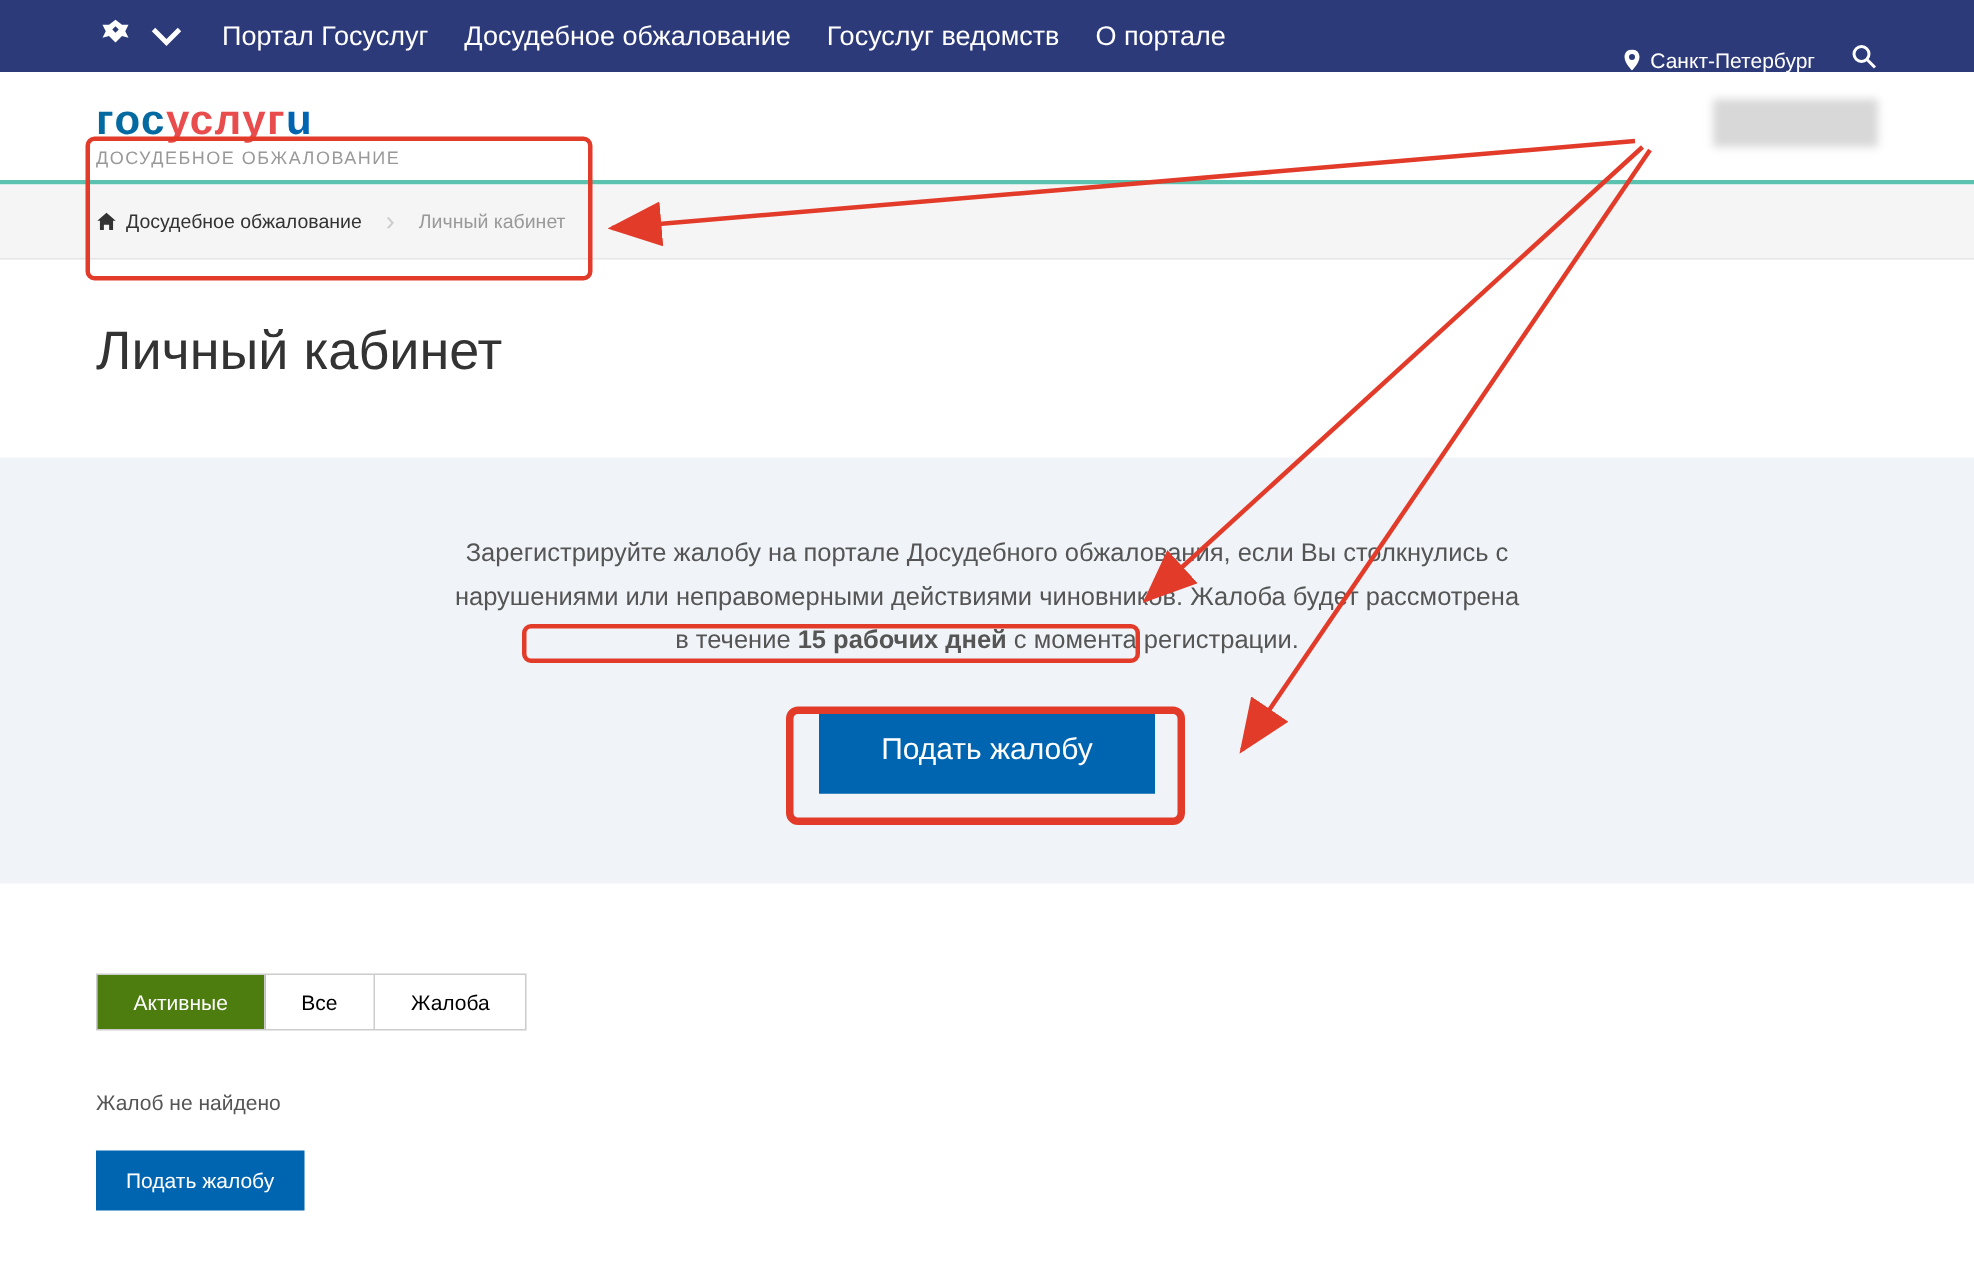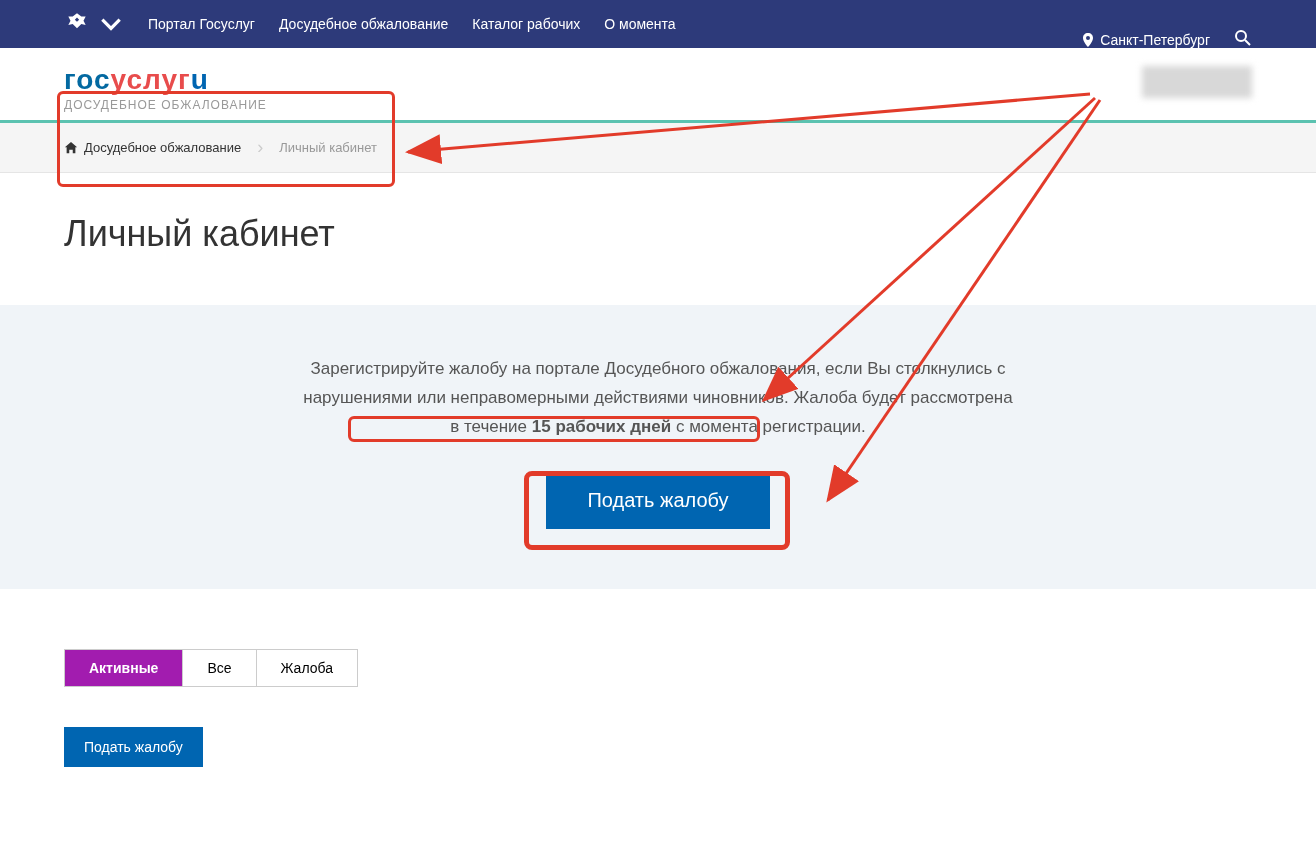--- a/index.html
+++ b/index.html
@@ -9,21 +9,21 @@
       background: #2d3a7a;
       height: 48px;
       display: flex;
       align-items: center;
       padding: 0 64px;
       color: #fff;
     }
     .top-nav-left { display: flex; align-items: center; gap: 24px; }
     .emblem { display: flex; align-items: center; gap: 8px; cursor: pointer; }
     .emblem svg { width: 26px; height: 26px; fill: #fff; }
-    .top-nav-item { color: #fff; font-size: 14px; cursor: pointer; text-decoration: none; }
+    .top-nav-item { color: #fff; font-size: 18px; cursor: pointer; text-decoration: none; }
     .top-nav-right { margin-left: auto; display: flex; align-items: center; gap: 24px; margin-top: 32px; }
     .location { display: flex; align-items: center; gap: 6px; font-size: 14px; }
     .search-icon { cursor: pointer; }
     
     .logo-section { padding: 16px 64px 8px; position: relative; }
     .logo-text { font-size: 28px; font-weight: bold; letter-spacing: 1px; }
     .logo-gos { color: #0369a1; }
     .logo-usl { color: #e84c4c; margin-top: 23px; }
     .logo-ugi { color: #0065b1; }
     .subtitle { font-size: 12px; color: #999; letter-spacing: 1px; margin-top: 2px; }
@@ -71,21 +71,21 @@
       font-size: 20px;
       padding: 16px 40px;
       border: 1px solid #0065b1;
       cursor: pointer;
     }
     
     .tabs-section { padding: 60px 64px 0; }
     .tabs { display: flex; border: 1px solid #ccc; width: fit-content; }
     .tab { padding: 10px 24px; font-size: 14px; cursor: pointer; border-right: 1px solid #ccc; color: #000000; }
     .tab:last-child { border-right: none; }
-    .tab.active { background: #a21caf; color: #fff; font-weight: bold; }
+    .tab.active { background: #4d7c0f; color: #fff; }
     
     .history-section { padding: 40px 64px; }
     .history-title { font-size: 20px; color: #666; font-weight: 300; margin-bottom: 24px; }
     .history-empty { font-size: 14px; color: #555; margin-bottom: 24px; }
     .history-button {
       display: inline-block;
       background: #0065b1;
       color: #fff;
       font-size: 14px;
       padding: 12px 20px;
@@ -118,22 +118,22 @@
     <div class="emblem">
       <svg viewBox="0 0 24 24">
           <path d="M12 2 L8 5 L4 5 L6 9 L4 13 L8 12 L12 16 L16 12 L20 13 L18 9 L20 5 L16 5 Z M12 6 L14 8 L12 10 L10 8 Z"></path>
         </svg>
       <svg width="12" height="12" viewBox="0 0 12 12">
           <path d="M2 4 L6 8 L10 4" stroke="#fff" stroke-width="1.5" fill="none"></path>
         </svg>
     </div>
     <a class="top-nav-item">Портал Госуслуг</a>
     <a class="top-nav-item">Досудебное обжалование</a>
-    <a class="top-nav-item">Каталог рабочих</a>
-    <a class="top-nav-item">О момента</a>
+    <a class="top-nav-item">Госуслуг ведомств</a>
+    <a class="top-nav-item">О портале</a>
   </div>
   <div class="top-nav-right">
     <div class="location">
       <svg width="12" height="14" viewBox="0 0 12 14">
           <path d="M6 0 C3 0 1 2 1 5 C1 9 6 14 6 14 S11 9 11 5 C11 2 9 0 6 0 Z M6 7 A2 2 0 1 1 6 3 A2 2 0 1 1 6 7" fill="#fff"></path>
         </svg>
       <span>Санкт-Петербург</span>
     </div>
     <div class="search-icon">
       <svg width="18" height="18" viewBox="0 0 18 18">
@@ -178,20 +178,21 @@
 
 <div class="tabs-section">
   <div class="tabs">
     <div class="tab active">Активные</div>
     <div class="tab">Все</div>
     <div class="tab">Жалоба</div>
   </div>
 </div>
 
 <div class="history-section">
+  <p class="history-empty">Жалоб не найдено</p>
   <button class="history-button">Подать жалобу</button>
 </div>
 
 <div class="anno-box" style="left:57px; top:91px; width:338px; height:96px;"></div>
 <div class="anno-box" style="left:348px; top:416px; width:412px; height:26px;"></div>
 <div class="anno-box" style="left:524px; top:471px; width:266px; height:79px; border-width:5px; border-radius:8px;"></div>
 
 <svg class="anno-svg">
   <defs>
     <marker id="arrowhead" markerWidth="12" markerHeight="10" refX="11" refY="5" orient="auto">

